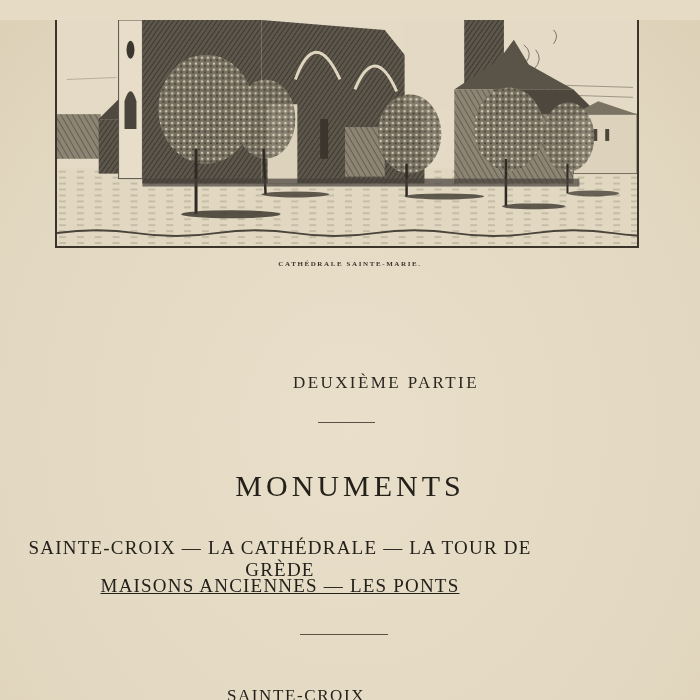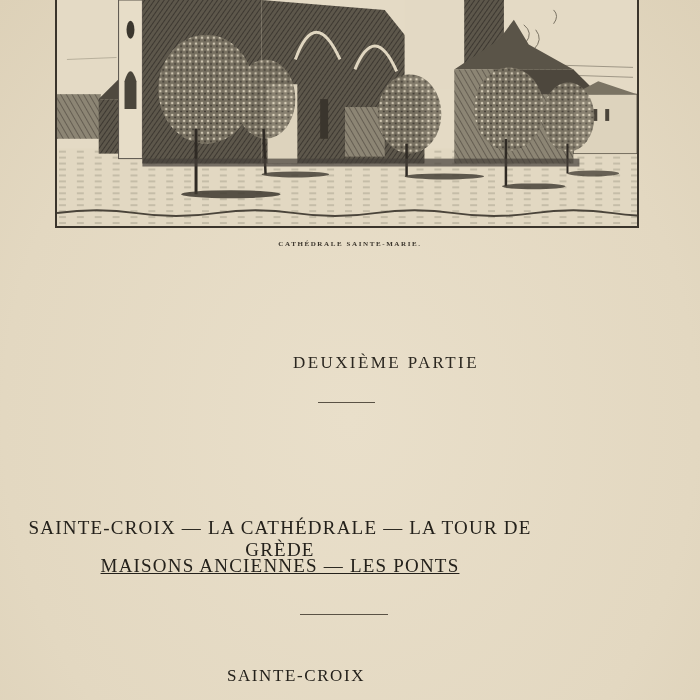--- a/index.html
+++ b/index.html
@@ -13,20 +13,21 @@
       background: #e6dcc6;
       position: relative;
       font-family: "Liberation Serif", "DejaVu Serif", serif;
       color: #2a2620;
     }
     .page {
       position: absolute;
       inset: 0;
       background:
         radial-gradient(ellipse at 50% 60%, #e9dfca 0%, #e3d8c1 70%, #ddd1b8 100%);
+      margin-top: 20px;
     }
     .engraving {
       position: absolute;
       left: 55px;
       top: 0;
       width: 584px;
       height: 228px;
       border-left: 2px solid #3a342b;
       border-right: 2px solid #3a342b;
       border-bottom: 2px solid #3a342b;
@@ -186,20 +187,21 @@
       <rect x="86" y="160" width="440" height="8" fill="#46403a" opacity="0.7"></rect>
     </svg>
   </div>
 
   <div class="caption">CATHÉDRALE SAINTE-MARIE.</div>
 
   <div class="part-title">DEUXIÈME PARTIE</div>
 
   <div class="divider one"></div>
 
+  <div class="section-title">MONUMENTS</div>
 
   <div class="subjects l1">SAINTE-CROIX — LA CATHÉDRALE — LA TOUR DE GRÈDE</div>
   <div class="subjects l2">MAISONS ANCIENNES — LES PONTS</div>
 
   <div class="divider two"></div>
 
   <div class="chapter-title">SAINTE-CROIX</div>
 </div>
 
 </body></html>

